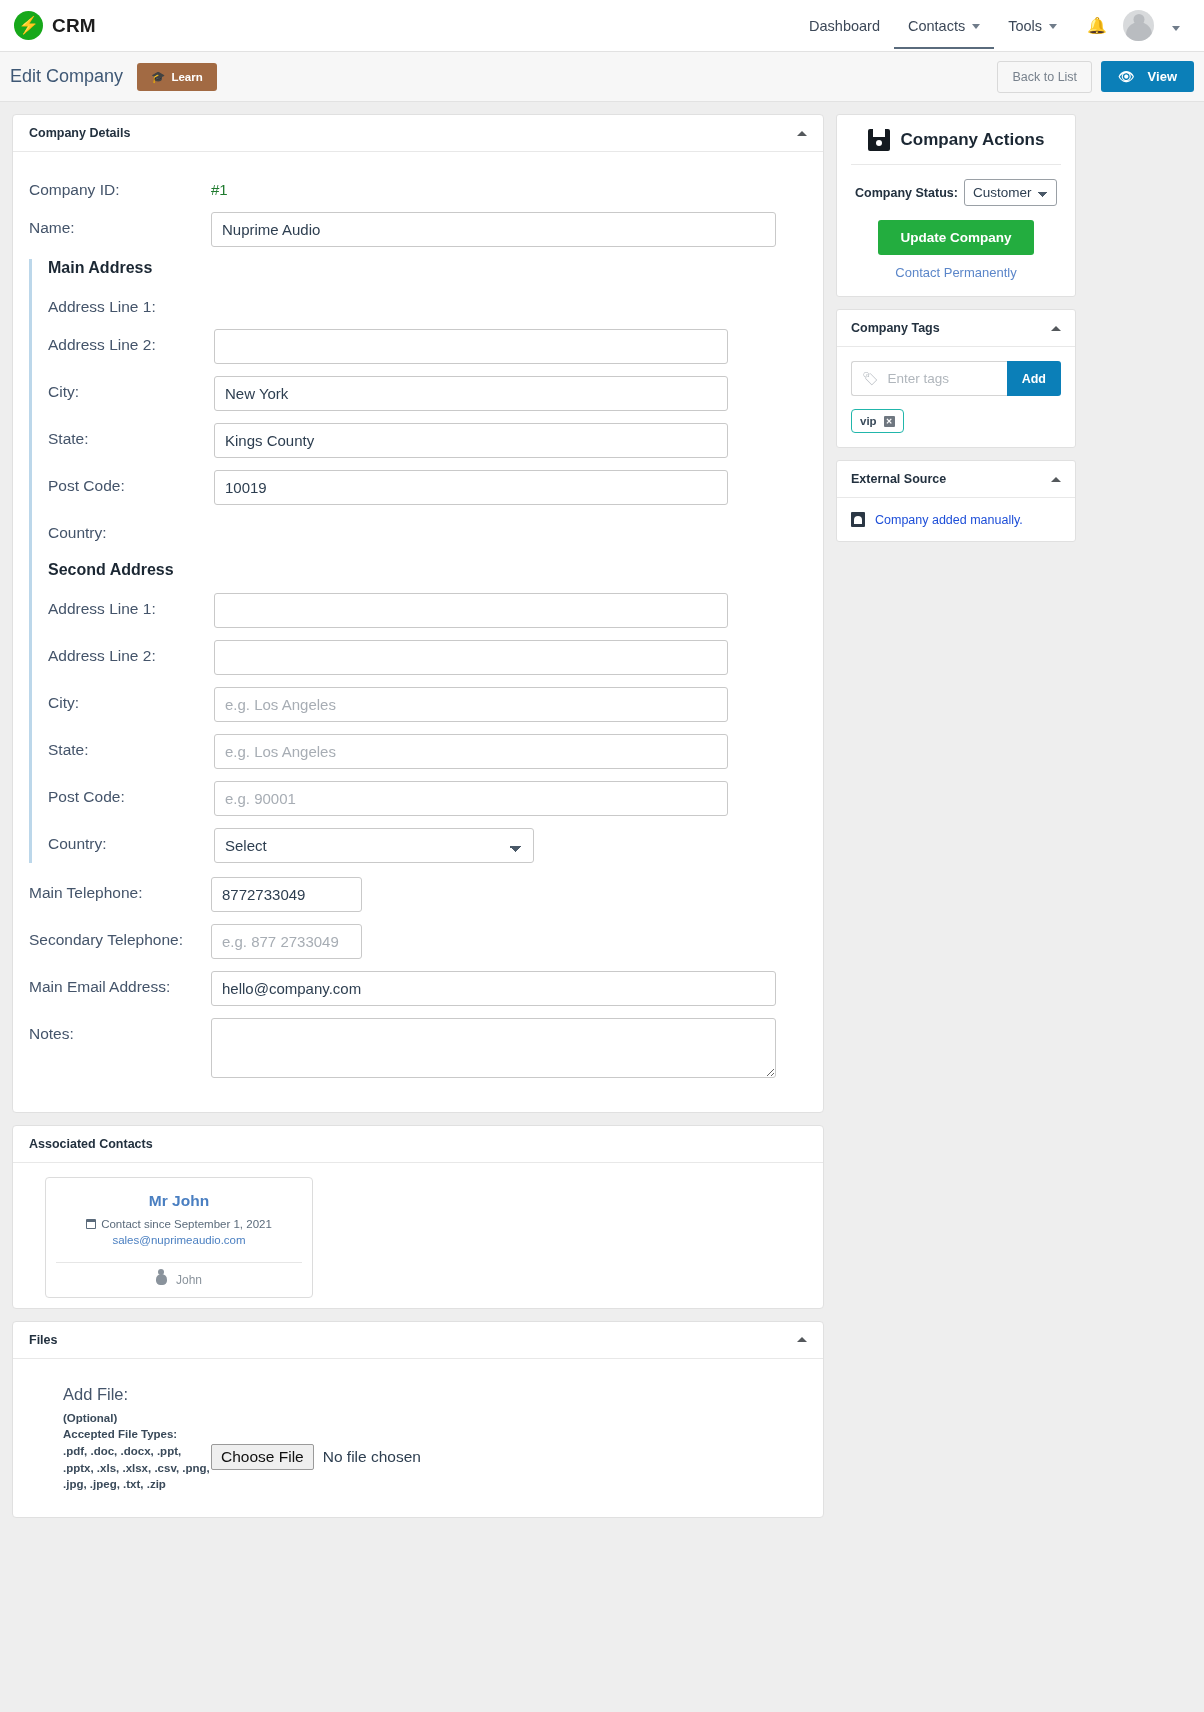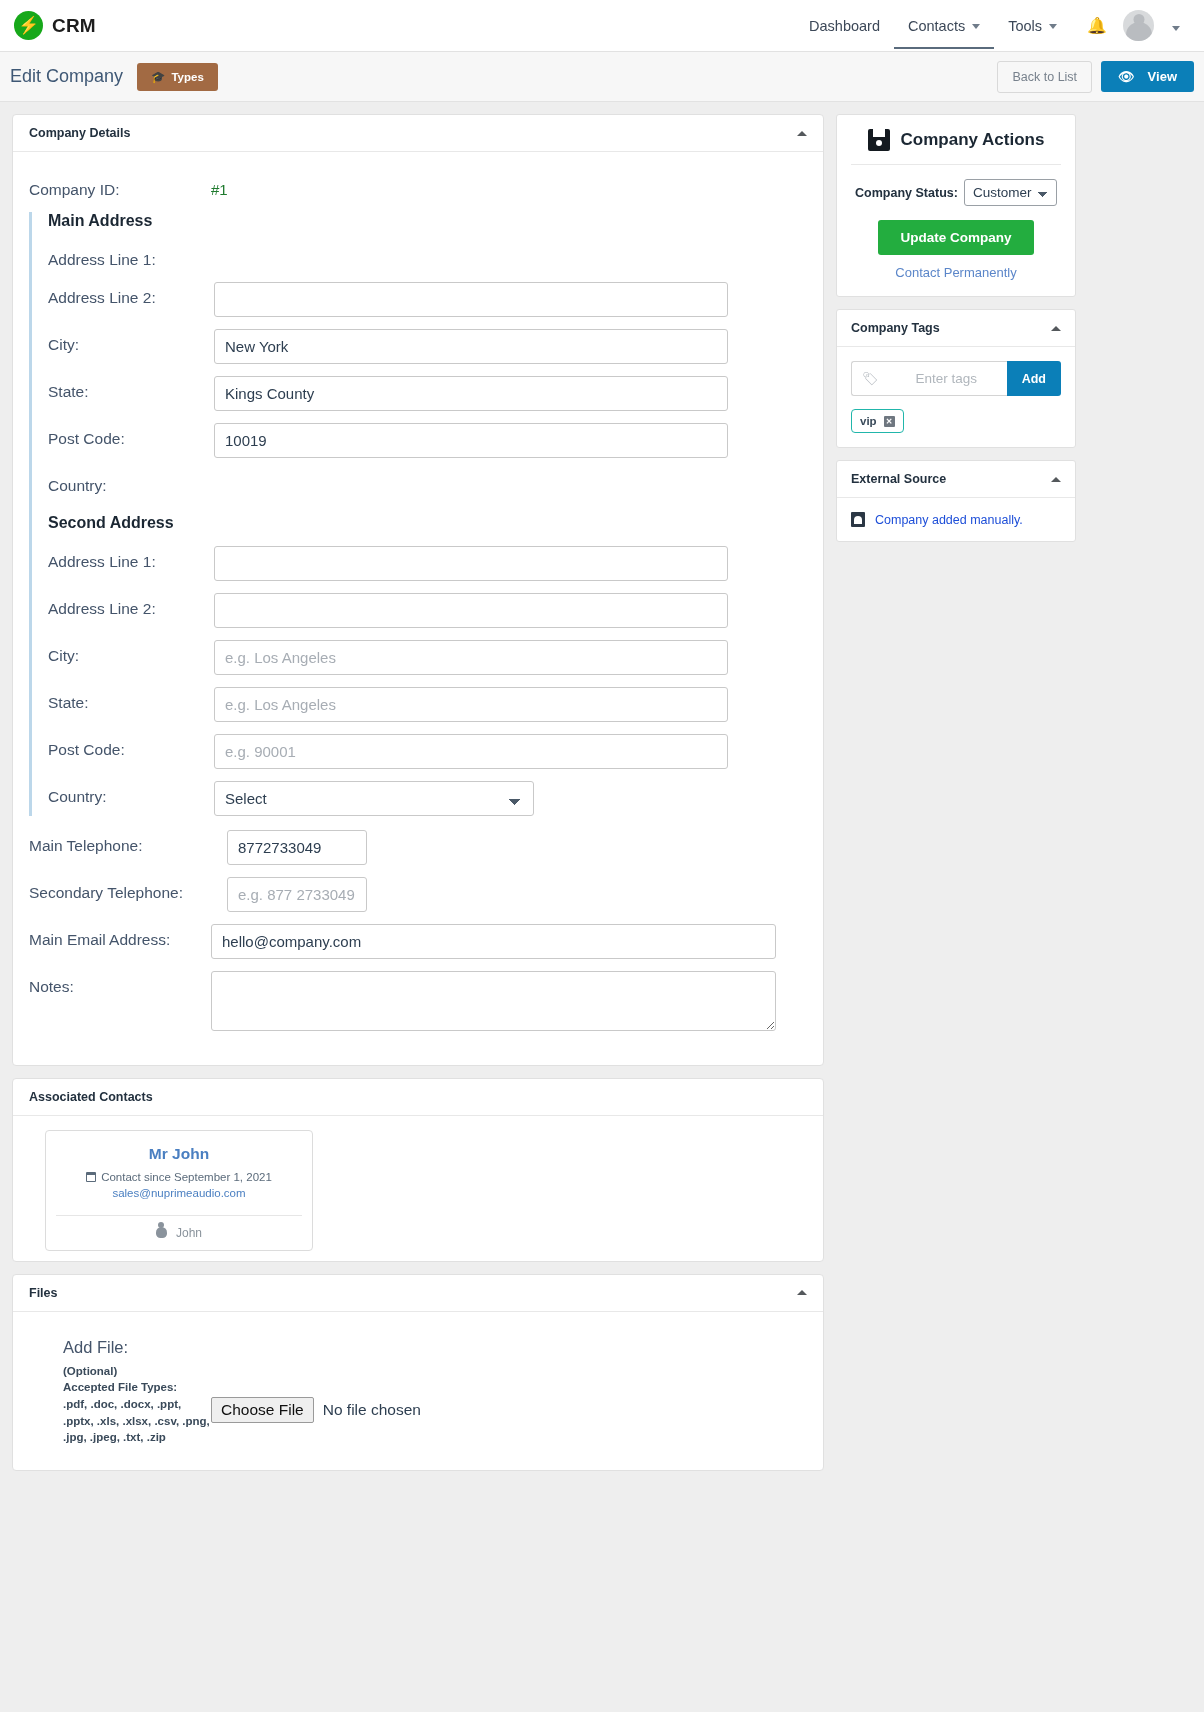--- a/index.html
+++ b/index.html
@@ -124,21 +124,21 @@
 
   input.txt, textarea.txt, select.sel {
     font-family: "Liberation Sans", sans-serif;
     font-size: 15px; color: #2d3e50;
     border: 1px solid #c9c9c9; border-radius: 3px;
     padding: 8px 10px; background: #fff; outline: none;
   }
   input.txt::placeholder, textarea.txt::placeholder { color: #a7adb4; }
   .w-full { width: 565px; }
   .w-addr { width: 514px; }
-  .w-tel { width: 140px; margin-left: 16px; }
+  .w-tel { width: 151px; }
   .w-sel { width: 320px; }
   select.sel {
     appearance: none; -webkit-appearance: none;
     background-image:
       linear-gradient(45deg, transparent 50%, #4a5968 50%),
       linear-gradient(135deg, #4a5968 50%, transparent 50%);
     background-position: calc(100% - 18px) 17px, calc(100% - 12px) 17px;
     background-size: 6px 6px, 6px 6px;
     background-repeat: no-repeat;
     padding-right: 30px; cursor: pointer;
@@ -233,21 +233,21 @@
   .side-body { padding: 14px; }
   .tag-input-row { display: flex; align-items: stretch; }
   .tag-input-box {
     flex: 1; border: 1px solid #d4d4d4; border-right: none;
     border-radius: 3px 0 0 3px; display: flex; align-items: center;
     gap: 9px; padding: 0 10px; background: #fff;
   }
   .tag-input-box input {
     border: none; outline: none; flex: 1; width: 100%;
     font-family: "Liberation Sans", sans-serif;
-    font-size: 13.5px; color: #2d3e50; padding: 9px 0; background: transparent; margin-left: 28px;
+    font-size: 13.5px; color: #2d3e50; padding: 9px 0; background: transparent;
   }
   .tag-input-box input::placeholder { color: #b0b6bc; }
   .btn-add {
     background: #0b7fb8; border: none; border-radius: 0 3px 3px 0;
     color: #fff; font-size: 12.5px; font-weight: bold; padding: 0 15px;
     cursor: pointer; font-family: "Liberation Sans", sans-serif;
   }
   .tag-chip {
     display: inline-flex; align-items: center; gap: 7px;
     border: 1px solid #21b6ab; border-radius: 4px;
@@ -322,21 +322,21 @@
     <div class="avatar-caret">
       <span class="caret"></span>
     </div>
   </div>
 </div>
 
 <div class="subheader">
   <span class="page-title">Edit Company</span>
   <button class="learn-btn">
     <span>🎓</span>
-    <span>Types</span>
+    <span>Learn</span>
   </button>
   <div class="subheader-right">
     <button class="btn-outline">Back to List</button>
     <button class="btn-view">
       <span>👁</span>
       <span>View</span>
     </button>
   </div>
 </div>
 
@@ -349,20 +349,26 @@
         <span>Company Details</span>
         <span class="collapse-arrow"></span>
       </div>
       <div class="card-body">
 
         <div class="frow">
           <div class="flabel">Company ID:</div>
           <div class="fvalue id-val">#1</div>
         </div>
 
+        <div class="frow">
+          <div class="flabel">Name:</div>
+          <div class="fvalue">
+            <input class="txt w-full" type="text" value="Nuprime Audio" style="">
+          </div>
+        </div>
 
         <div class="addr-group">
           <div class="addr-title">Main Address</div>
 
           <div class="frow sub-frow">
             <div class="flabel">Address Line 1:</div>
           </div>
 
           <div class="frow sub-frow">
             <div class="flabel">Address Line 2:</div>

